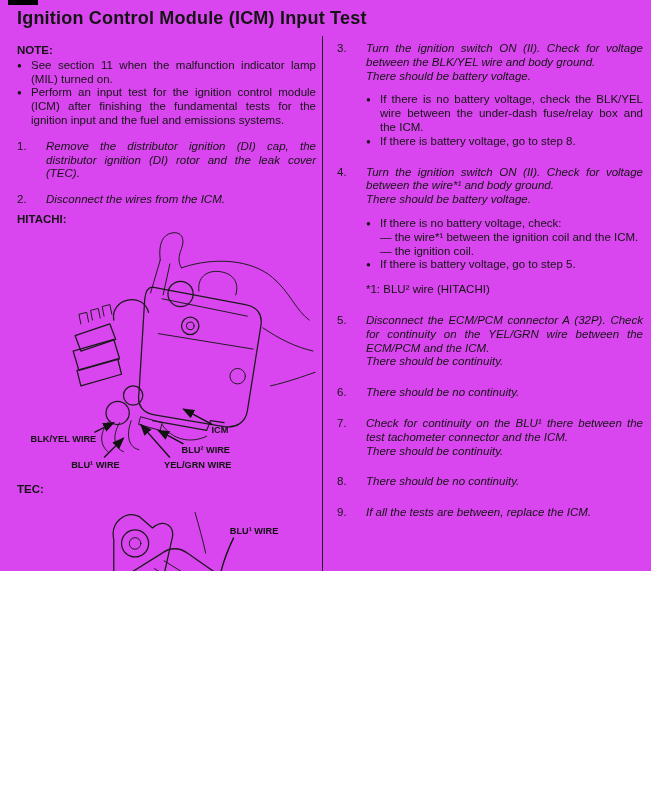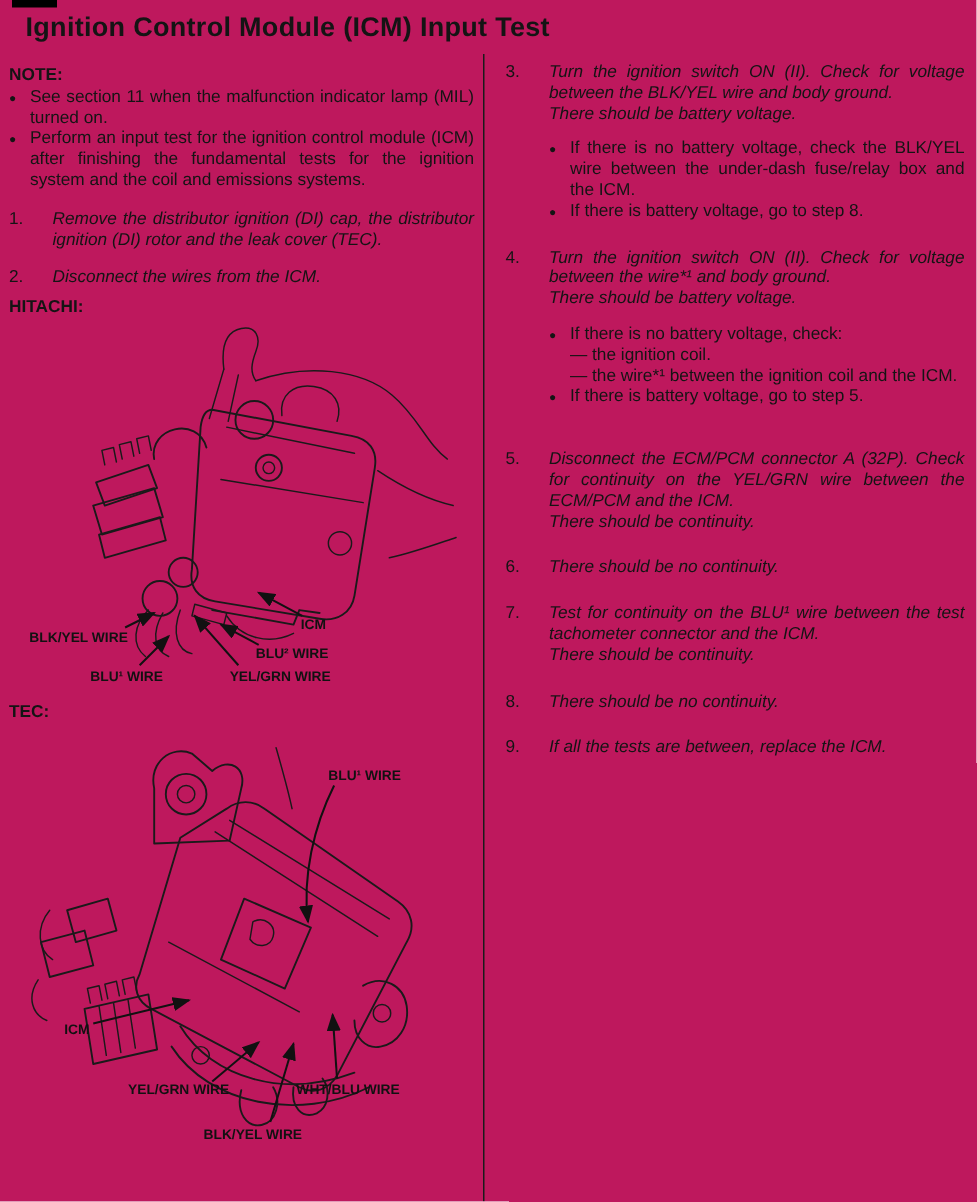--- a/index.html
+++ b/index.html
@@ -1,22 +1,22 @@
 <!DOCTYPE html>
 <html><head>
 <meta charset="utf-8">
 <style>
   html,body{margin:0;padding:0;background:#ffffff;}
   body{width:651px;height:801px;color:#141414;font-family:"Liberation Sans",sans-serif;}
-  .page{position:relative;width:651px;height:801px;overflow:hidden;background:#be185d;}
+  .page{position:relative;width:651px;height:571px;overflow:hidden;background:#d946ef;}
   .edge-mark{position:absolute;left:8px;top:0;width:30px;height:5px;background:#000;}
   .title{position:absolute;left:17px;top:8px;margin:0;font-size:18px;font-weight:bold;letter-spacing:.2px;}
   .columns{position:absolute;top:36px;left:0;right:0;bottom:0;display:flex;}
   .col{box-sizing:border-box;font-size:11.5px;line-height:13.8px;}
-  .col-left{width:322px;padding:8px 6px 0 6px;}
+  .col-left{width:322px;padding:8px 6px 0 17px;}
   .col-right{flex:1;border-left:1.5px solid #1a1a1a;padding:6px 8px 0 14px;}
   .note-label{font-weight:bold;margin-bottom:1px;}
   .bullet{display:flex;}
   .bullet .mark{width:14px;flex:none;font-size:8px;line-height:13.8px;}
   .bullet .txt{flex:1;text-align:justify;}
   .numitem{display:flex;margin-top:12px;}
   .numitem .n{width:29px;flex:none;}
   .numitem .body{flex:1;}
   .p{text-align:justify;font-style:italic;}
   .bullets{margin-top:10px;}
@@ -43,21 +43,21 @@
 
     <div class="col col-left">
       <div class="note-label">NOTE:</div>
 
       <div class="bullet">
         <span class="mark">●</span>
         <div class="txt">See section 11 when the malfunction indicator lamp (MIL) turned on.</div>
       </div>
       <div class="bullet">
         <span class="mark">●</span>
-        <div class="txt">Perform an input test for the ignition control module (ICM) after finishing the fundamental tests for the ignition system and the coil and emissions systems.</div>
+        <div class="txt">Perform an input test for the ignition control module (ICM) after finishing the fundamental tests for the ignition input and the fuel and emissions systems.</div>
       </div>
 
       <div class="numitem">
         <span class="n">1.</span>
         <div class="body p">Remove the distributor ignition (DI) cap, the distributor ignition (DI) rotor and the leak cover (TEC).</div>
       </div>
       <div class="numitem">
         <span class="n">2.</span>
         <div class="body p">Disconnect the wires from the ICM.</div>
       </div>
@@ -197,30 +197,31 @@
       <div class="numitem" style="margin-top:17px;">
         <span class="n">4.</span>
         <div class="body">
           <div class="p">Turn the ignition switch ON (II). Check for voltage between the wire*¹ and body ground.</div>
           <div class="p">There should be battery voltage.</div>
           <div class="bullets">
             <div class="bullet">
               <span class="mark">●</span>
               <div class="txt">
                 <div>If there is no battery voltage, check:</div>
+                <div class="dash">— the wire*¹ between the ignition coil and the ICM.</div>
                 <div class="dash">— the ignition coil.</div>
-                <div class="dash">— the wire*¹ between the ignition coil and the ICM.</div>
               </div>
             </div>
             <div class="bullet">
               <span class="mark">●</span>
               <div class="txt">If there is battery voltage, go to step 5.</div>
             </div>
           </div>
           <div class="footnote">
+            <div>*1: BLU² wire (HITACHI)</div>
           </div>
         </div>
       </div>
 
       <div class="numitem" style="margin-top:17px;">
         <span class="n">5.</span>
         <div class="body">
           <div class="p">Disconnect the ECM/PCM connector A (32P). Check for continuity on the YEL/GRN wire between the ECM/PCM and the ICM.</div>
           <div class="p">There should be continuity.</div>
         </div>
@@ -229,21 +230,21 @@
       <div class="numitem" style="margin-top:17px;">
         <span class="n">6.</span>
         <div class="body">
           <div class="p">There should be no continuity.</div>
         </div>
       </div>
 
       <div class="numitem" style="margin-top:17px;">
         <span class="n">7.</span>
         <div class="body">
-          <div class="p">Test for continuity on the BLU¹ wire between the test tachometer connector and the ICM.</div>
+          <div class="p">Check for continuity on the BLU¹ there between the test tachometer connector and the ICM.</div>
           <div class="p">There should be continuity.</div>
         </div>
       </div>
 
       <div class="numitem" style="margin-top:17px;">
         <span class="n">8.</span>
         <div class="body">
           <div class="p">There should be no continuity.</div>
         </div>
       </div>

